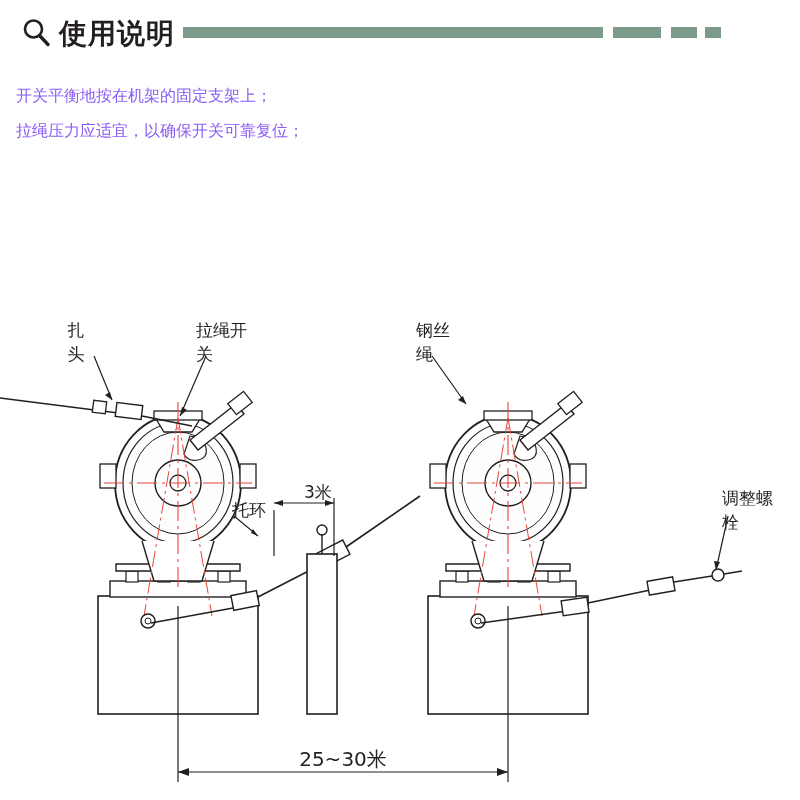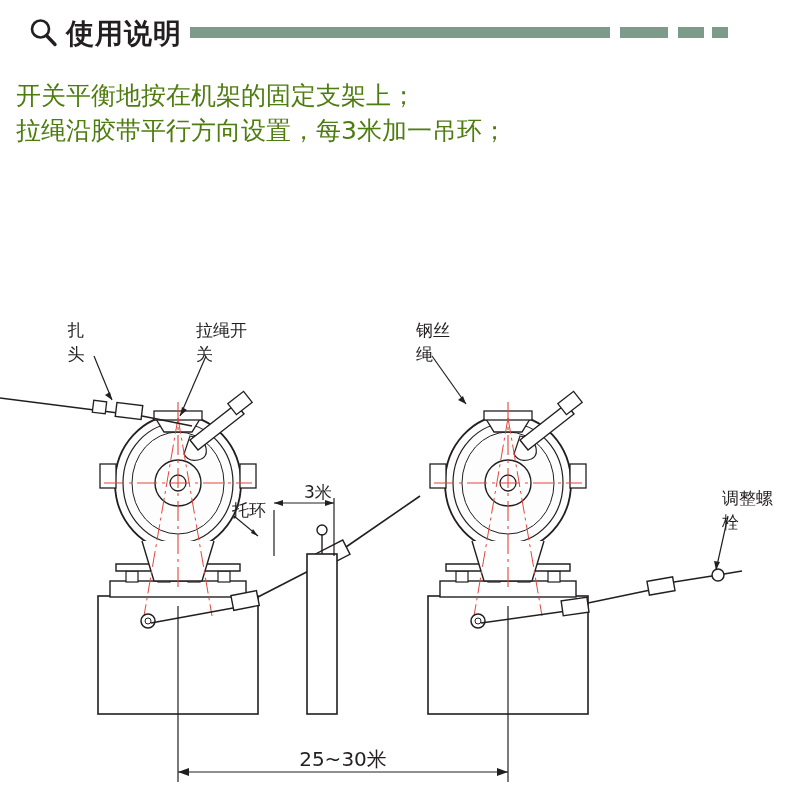--- a/index.html
+++ b/index.html
@@ -12,21 +12,21 @@
     height: 800px;
     font-family: "DejaVu Sans", "Liberation Sans", sans-serif;
     color: #231f20;
     position: relative;
     overflow: hidden;
   }
 
   
   .header {
     position: absolute;
-    left: 12px;
+    left: 5px;
     top: 0;
     width: 688px;
     height: 62px;
     text-align: right;
   }
   .header-icon {
     position: absolute;
     left: 16px;
     top: 17px;
     width: 30px;
@@ -55,23 +55,23 @@
   .header-bar.seg4 { left: 700px; width: 16px; }
 
   
   .body-text {
     position: absolute;
     left: 16px;
     top: 78px;
     width: 770px;
   }
   .body-line {
-    font-size: 25px;
+    font-size: 16px;
     line-height: 35px;
-    color: #4d7c0f;
+    color: #8b5cf6;
     white-space: nowrap;
   }
 
   
   .diagram {
     position: absolute;
     left: 0;
     top: 288px;
     width: 800px;
     height: 512px;
@@ -99,21 +99,21 @@
   </svg>
   <div class="header-title">使用说明</div>
   <div class="header-bar seg1"></div>
   <div class="header-bar seg2"></div>
   <div class="header-bar seg3"></div>
   <div class="header-bar seg4"></div>
 </div>
 
 <div class="body-text">
   <div class="body-line">开关平衡地按在机架的固定支架上；</div>
-  <div class="body-line">拉绳沿胶带平行方向设置，每3米加一吊环；</div>
+  <div class="body-line">拉绳压力应适宜，以确保开关可靠复位；</div>
 </div>
 
 <div class="diagram">
 <svg width="800" height="512" viewBox="0 0 800 512">
 
   <defs>
     <g id="switchUnit">
 
       <rect x="-80" y="158" width="160" height="118" fill="#ffffff" stroke="#231f20" stroke-width="1.6"></rect>
 

